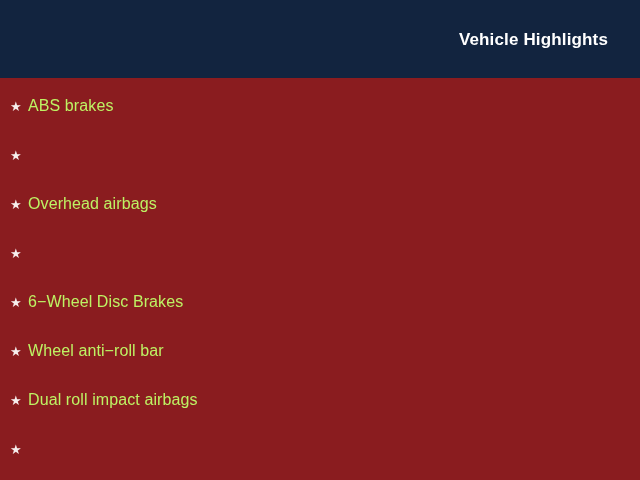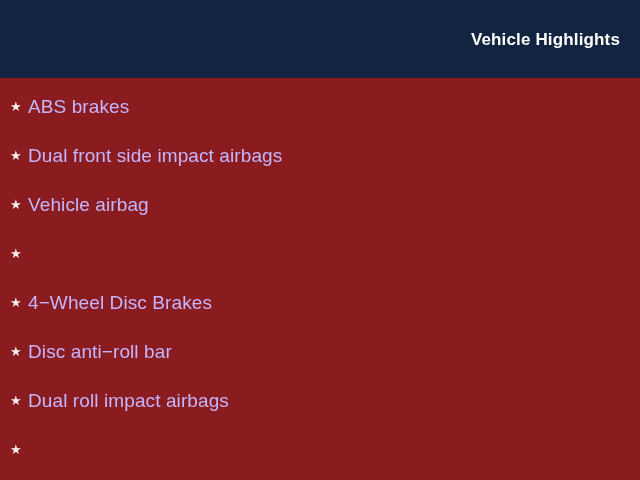--- a/index.html
+++ b/index.html
@@ -30,21 +30,21 @@
     box-sizing: border-box;
     display: flex;
     align-items: center;
     justify-content: flex-end;
   }
   #header-title {
     color: #ffffff;
     font-size: 17px;
     font-weight: bold;
     letter-spacing: 0.15px;
-    padding-right: 20px;
+    padding-right: 32px;
     line-height: 1;
     white-space: nowrap;
   }
   #body-panel {
     position: absolute;
     left: 0;
     top: 78px;
     width: 640px;
     height: 402px;
     background: #8a1c1f;
@@ -68,22 +68,22 @@
   }
   .bullet-star {
     color: #f7efee;
     font-size: 13px;
     line-height: 1;
     width: 18px;
     display: inline-block;
     flex: 0 0 18px;
   }
   .item-label {
-    color: #c4b5fd;
-    font-size: 19px;
+    color: #bef264;
+    font-size: 16px;
     line-height: 1;
     letter-spacing: 0.1px;
   }
   .it0 { top: 17px; }
   .it1 { top: 66px; }
   .it2 { top: 115px; }
   .it3 { top: 164px; }
   .it4 { top: 213px; }
   .it5 { top: 262px; }
   .it6 { top: 311px; }
@@ -101,40 +101,39 @@
   <div id="body-panel">
     <ul id="highlights-list">
 
       <li class="highlight-item it0">
         <span class="bullet-star">★</span>
         <span class="item-label">ABS brakes</span>
       </li>
 
       <li class="highlight-item it1">
         <span class="bullet-star">★</span>
-        <span class="item-label">Dual front side impact airbags</span>
       </li>
 
       <li class="highlight-item it2">
         <span class="bullet-star">★</span>
-        <span class="item-label">Vehicle airbag</span>
+        <span class="item-label">Overhead airbags</span>
       </li>
 
       <li class="highlight-item it3">
         <span class="bullet-star">★</span>
       </li>
 
       <li class="highlight-item it4">
         <span class="bullet-star">★</span>
-        <span class="item-label">4−Wheel Disc Brakes</span>
+        <span class="item-label">6−Wheel Disc Brakes</span>
       </li>
 
       <li class="highlight-item it5">
         <span class="bullet-star">★</span>
-        <span class="item-label">Disc anti−roll bar</span>
+        <span class="item-label">Wheel anti−roll bar</span>
       </li>
 
       <li class="highlight-item it6">
         <span class="bullet-star">★</span>
         <span class="item-label">Dual roll impact airbags</span>
       </li>
 
       <li class="highlight-item it7">
         <span class="bullet-star">★</span>
       </li>

